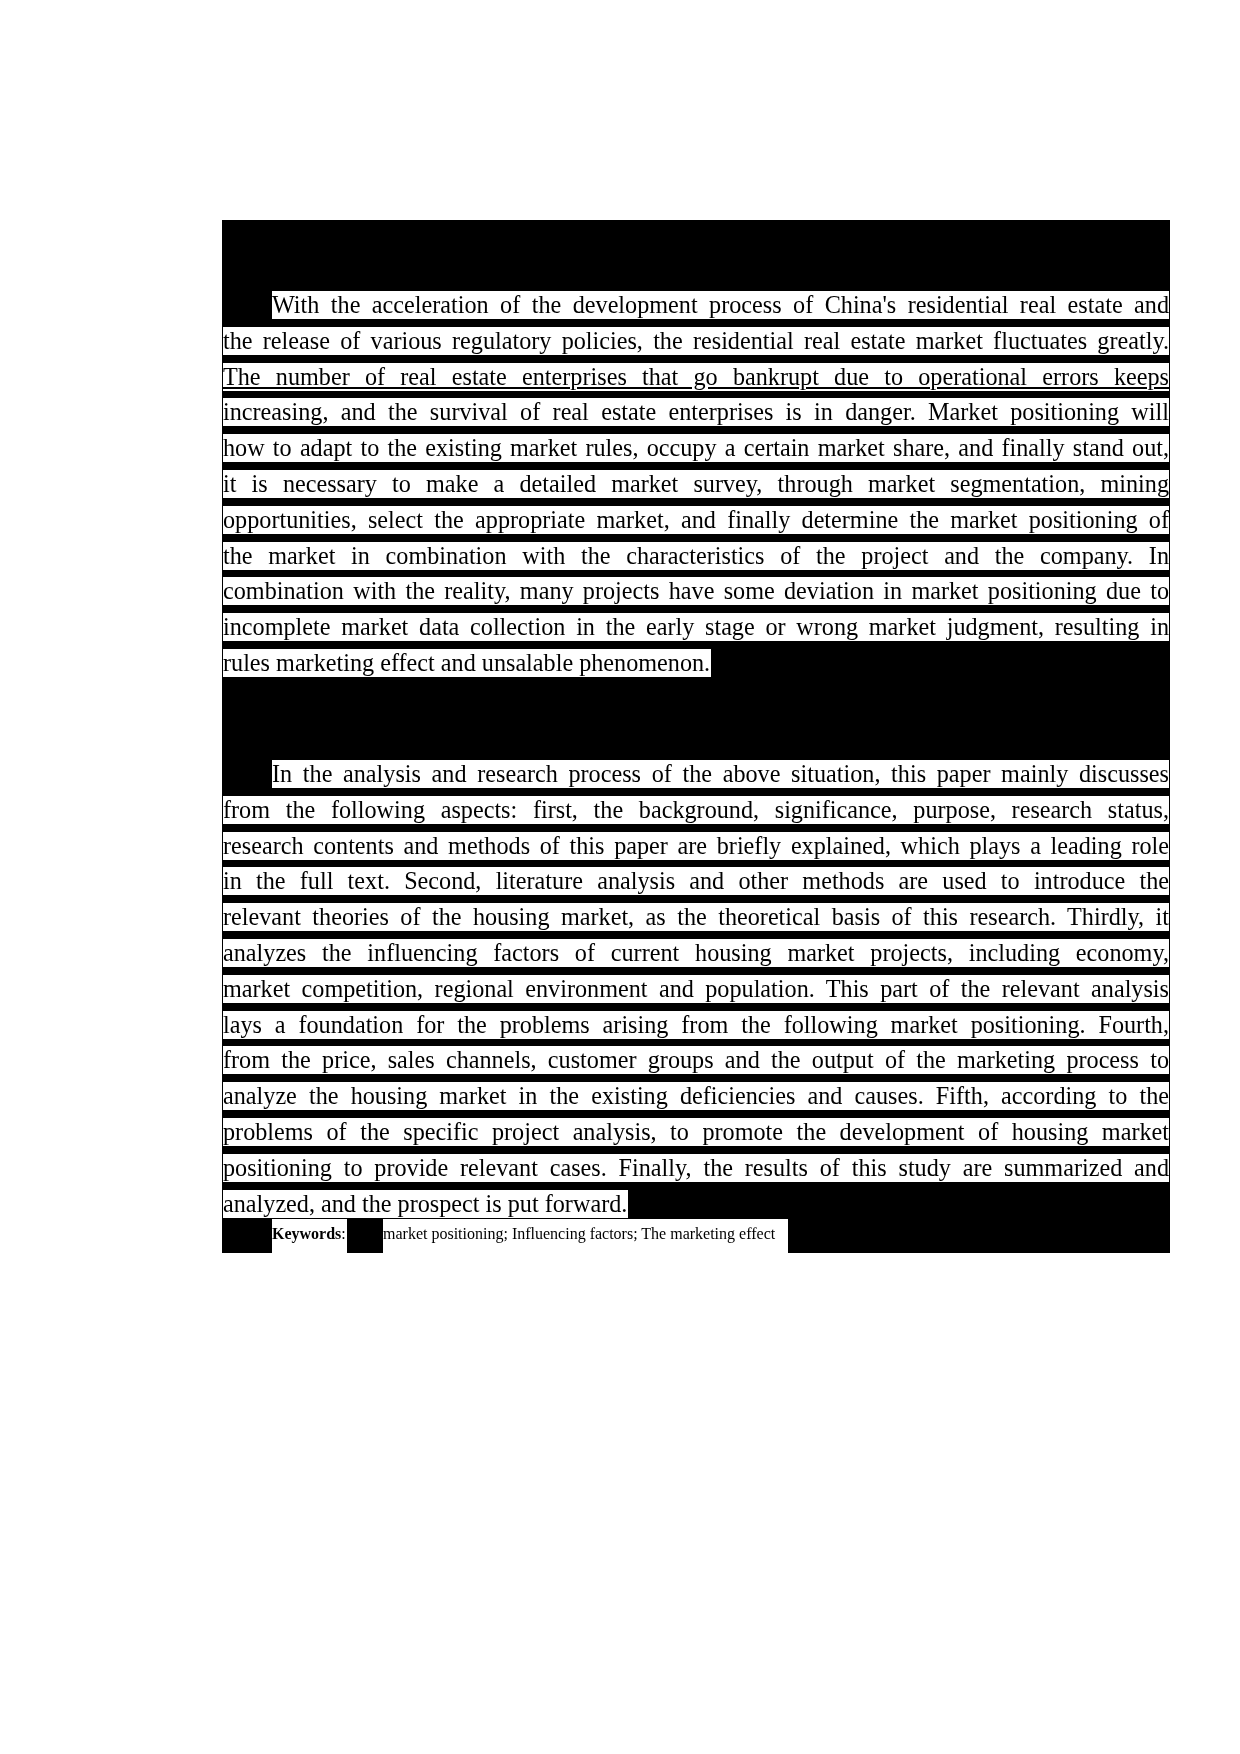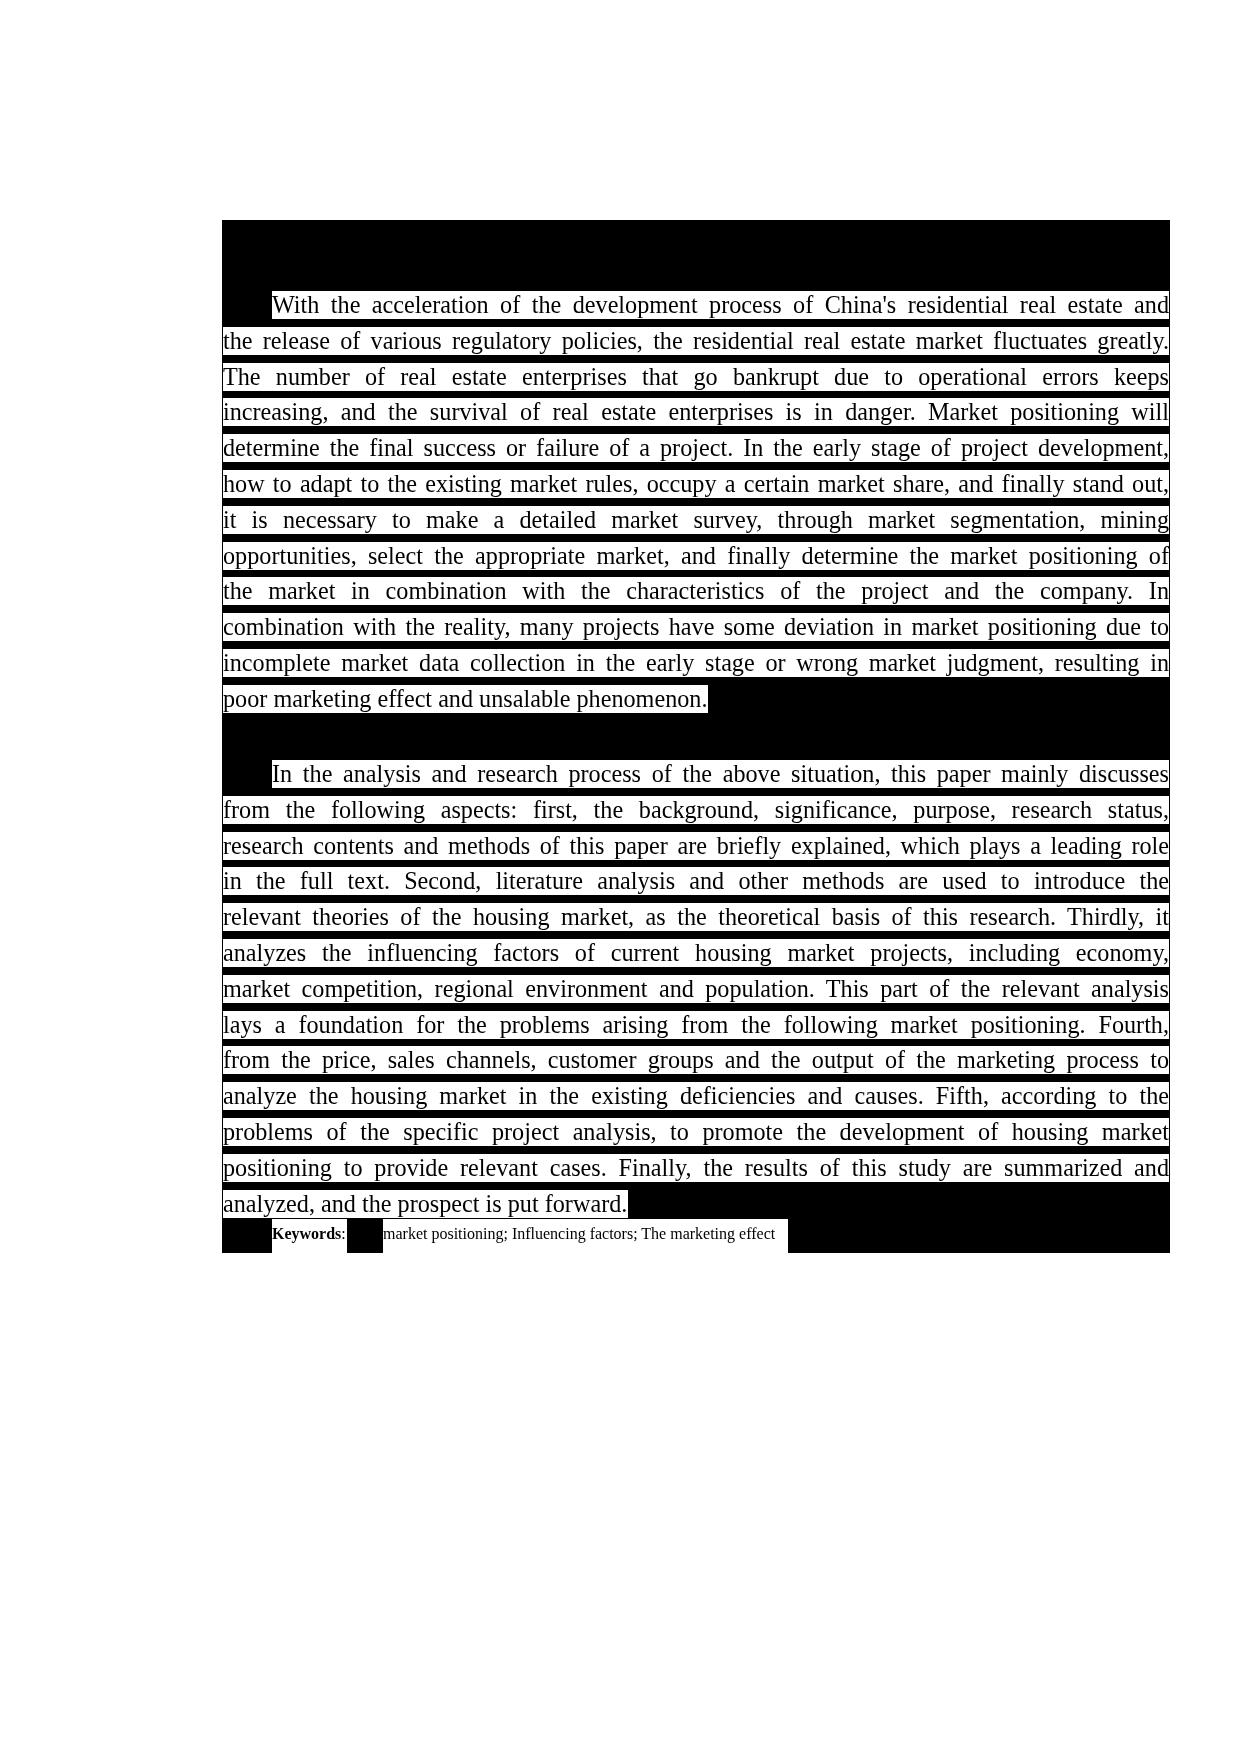--- a/index.html
+++ b/index.html
@@ -44,48 +44,45 @@
 
 <div class="block">
   <div class="para" id="p1" style="top:68px;">
       <div class="line indent">
         <span class="txt" style="word-spacing: 5.40365px; text-align: left; text-align-last: left;">With the acceleration of the development process of China's residential real estate and</span>
       </div>
       <div class="line">
         <span class="txt" style="word-spacing: 4.19401px; text-align: left; text-align-last: left;">the release of various regulatory policies, the residential real estate market fluctuates greatly.</span>
       </div>
       <div class="line">
-        <span class="txt" style="word-spacing: 9.17067px; text-align: left; text-align-last: left;">The number of real estate enterprises that go bankrupt due to operational errors keeps</span>
+        <span class="txt" style="word-spacing: 9.17067px; text-align: left; text-align-last: left; text-decoration: underline;">The number of real estate enterprises that go bankrupt due to operational errors keeps</span>
       </div>
       <div class="line">
         <span class="txt" style="word-spacing: 6.27163px; text-align: left; text-align-last: left;">increasing, and the survival of real estate enterprises is in danger. Market positioning will</span>
-      </div>
-      <div class="line">
-        <span class="txt" style="word-spacing: 3.92083px; text-align: left; text-align-last: left;">determine the final success or failure of a project. In the early stage of project development,</span>
       </div>
       <div class="line">
         <span class="txt" style="word-spacing: 2.15918px; text-align: left; text-align-last: left;">how to adapt to the existing market rules, occupy a certain market share, and finally stand out,</span>
       </div>
       <div class="line">
         <span class="txt" style="word-spacing: 9.10807px; text-align: left; text-align-last: left;">it is necessary to make a detailed market survey, through market segmentation, mining</span>
       </div>
       <div class="line">
         <span class="txt" style="word-spacing: 5.21591px; text-align: left; text-align-last: left;">opportunities, select the appropriate market, and finally determine the market positioning of</span>
       </div>
       <div class="line">
         <span class="txt" style="word-spacing: 9.65144px; text-align: left; text-align-last: left;">the market in combination with the characteristics of the project and the company. In</span>
       </div>
       <div class="line">
         <span class="txt" style="word-spacing: 3.23678px; text-align: left; text-align-last: left;">combination with the reality, many projects have some deviation in market positioning due to</span>
       </div>
       <div class="line">
         <span class="txt" style="word-spacing: 4.67188px; text-align: left; text-align-last: left;">incomplete market data collection in the early stage or wrong market judgment, resulting in</span>
       </div>
       <div class="line last">
-        <span class="txt">poor marketing effect and unsalable phenomenon.</span>
+        <span class="txt">rules marketing effect and unsalable phenomenon.</span>
       </div>
     </div>
   <div class="para" id="p2" style="top:537px;">
       <div class="line indent">
         <span class="txt" style="word-spacing: 4.62019px; text-align: left; text-align-last: left;">In the analysis and research process of the above situation, this paper mainly discusses</span>
       </div>
       <div class="line">
         <span class="txt" style="word-spacing: 9.63281px; text-align: left; text-align-last: left;">from the following aspects: first, the background, significance, purpose, research status,</span>
       </div>
       <div class="line">

